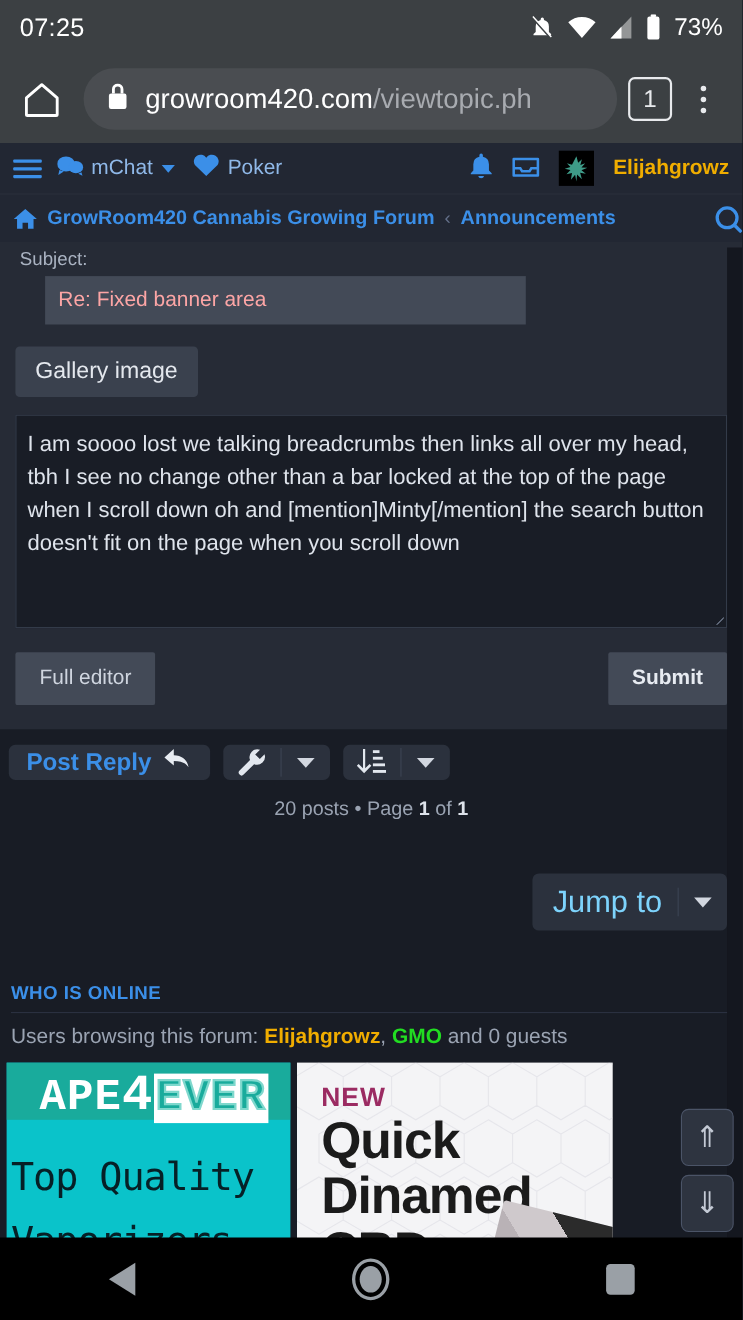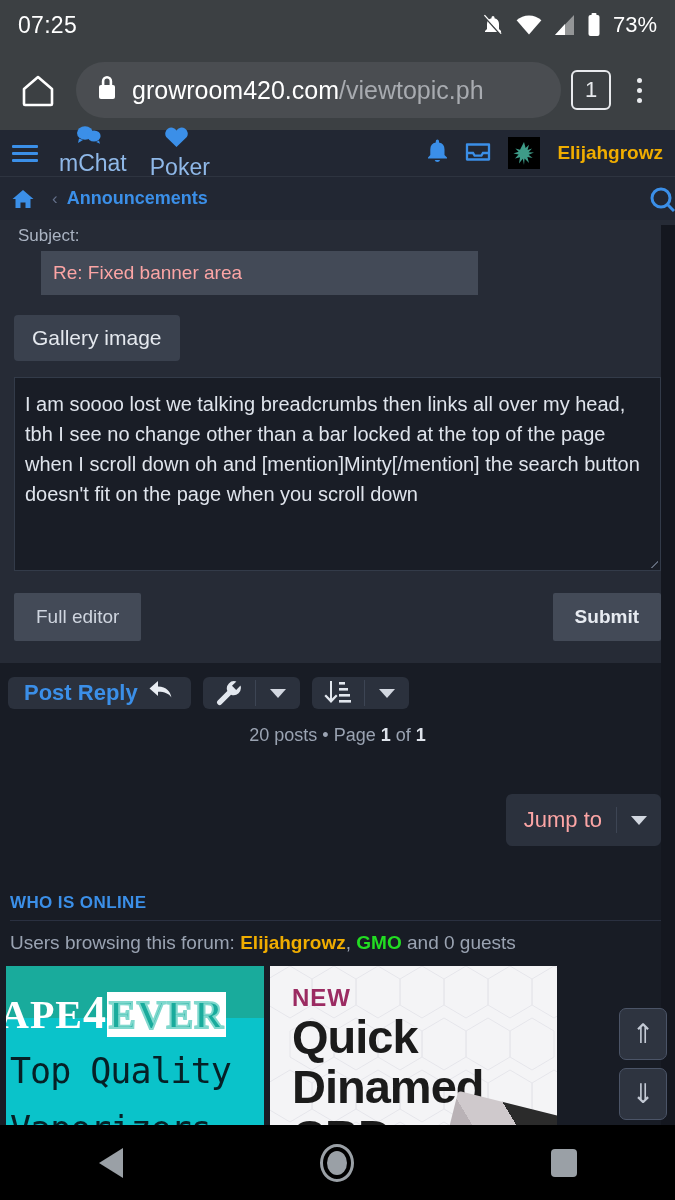--- a/index.html
+++ b/index.html
@@ -44,21 +44,21 @@
     align-items: center; justify-content: center; gap: 5px; flex: none; }
   .kebab i { width: 5px; height: 5px; border-radius: 50%; background: #e8eaed; display: block; }
 
   
   .forum-nav {
     height: 47px; background: #222733; display: flex; align-items: center;
     padding: 0 12px; border-bottom: 1px solid #2e3440;
   }
   .hamburger { width: 26px; display: flex; flex-direction: column; gap: 4px; margin-right: 14px; }
   .hamburger i { height: 3px; background: #3b8fe8; display: block; border-radius: 1px; }
-  .nav-link { display: flex; align-items: center; color: #8fb8e8; font-size: 23px; margin-right: 16px; flex-direction: column; }
+  .nav-link { display: flex; align-items: center; color: #8fb8e8; font-size: 19px; margin-right: 16px; }
   .nav-link .lbl { margin-left: 7px; }
   .caret-dn { width: 0; height: 0; border-left: 6px solid transparent; border-right: 6px solid transparent;
     border-top: 7px solid #3b8fe8; margin-left: 8px; }
   .nav-right { margin-left: auto; display: flex; align-items: center; gap: 17px; }
   .avatar {
     width: 32px; height: 32px; background: #000; flex: none;
     display: flex; align-items: center; justify-content: center; overflow: hidden;
   }
   .uname { color: #f0ad00; font-size: 19px; font-weight: bold; white-space: nowrap; }
 
@@ -110,39 +110,39 @@
   .caret-w { width: 0; height: 0; border-left: 8px solid transparent; border-right: 8px solid transparent;
     border-top: 9px solid #d2d7e0; }
 
   .pageinfo { text-align: center; color: #9aa3b2; font-size: 18px; margin-top: 16px; }
   .pageinfo b { color: #dde2ea; }
 
   .jumpwrap { display: flex; justify-content: flex-end; padding: 0 14px; margin-top: 48px; }
   .jump {
     background: #2b313d; border-radius: 6px; display: flex; align-items: center; height: 52px;
   }
-  .jump .lbl { color: #fca5a5; font-size: 22px; padding: 0 14px 0 18px; }
+  .jump .lbl { color: #7dd3fc; font-size: 28px; padding: 0 14px 0 18px; }
 
   
   .online { padding: 0 10px; margin-top: 47px; }
   .online-title { color: #3b8fe8; font-size: 17px; font-weight: bold; letter-spacing: .4px;
     padding-bottom: 7px; border-bottom: 1px solid #2a3040; }
   .online-body { color: #9aa3b2; font-size: 19px; padding-top: 11px; }
   .online-body .u1 { color: #f0ad00; font-weight: bold; }
   .online-body .u2 { color: #22dd22; font-weight: bold; }
 
   
   .banners { display: flex; gap: 6px; padding: 0 6px; margin-top: 12px; }
   .banner { height: 207px; overflow: hidden; position: relative; flex: none; }
   .banner-a { width: 258px; background: #0ac3ca; }
   .banner-b { width: 287px; background: #f4f4f6; }
   .ad-hdr { background: #19ab9c; height: 52px; position: relative; }
   .ad-hdr .wordmark {
-    position: absolute; left: -6px; top: 20px; font-family: Liberation Serif, serif;
-    font-size: 40px; font-weight: bold; letter-spacing: 1px; white-space: nowrap; color: #ffffff;
+    position: absolute; left: -6px; top: 4px; font-family: Liberation Mono, monospace;
+    font-size: 40px; font-weight: bold; letter-spacing: 1px; white-space: nowrap; color: #ffffff; padding-left: 36px;
   }
   .ad-hdr .wordmark .boxed {
     background: #ffffff; color: #19ab9c; padding: 0 2px;
     -webkit-text-stroke: 2px #7fd8cd;
   }
   .ad-hdr .wordmark .num { color: #ffffff; font-size: 46px; }
   .ad-body {
     font-family: "DejaVu Sans Mono", monospace; color: #062026; font-size: 35px;
     line-height: 58px; padding: 24px 0 0 4px; letter-spacing: -1px;
   }
@@ -290,20 +290,21 @@
       <span class="uname">Elijahgrowz</span>
     </span>
   </div>
 
   <div class="breadcrumb">
     <span class="home-ic">
       <svg width="22" height="20" viewBox="0 0 22 20" fill="#3b8fe8">
           <path d="M11 1 0.5 10h3v9h5v-5.5h5V19h5v-9h3z"></path>
         </svg>
     </span>
+    <span>GrowRoom420 Cannabis Growing Forum</span>
     <span class="bc-sep">‹</span>
     <span>Announcements</span>
     <span class="bc-search">
       <svg width="34" height="26" viewBox="0 0 34 26" fill="none" stroke="#3b8fe8" stroke-width="3">
           <circle cx="14" cy="12" r="9"></circle>
           <path d="M21 19l6 6"></path>
         </svg>
     </span>
   </div>
 

